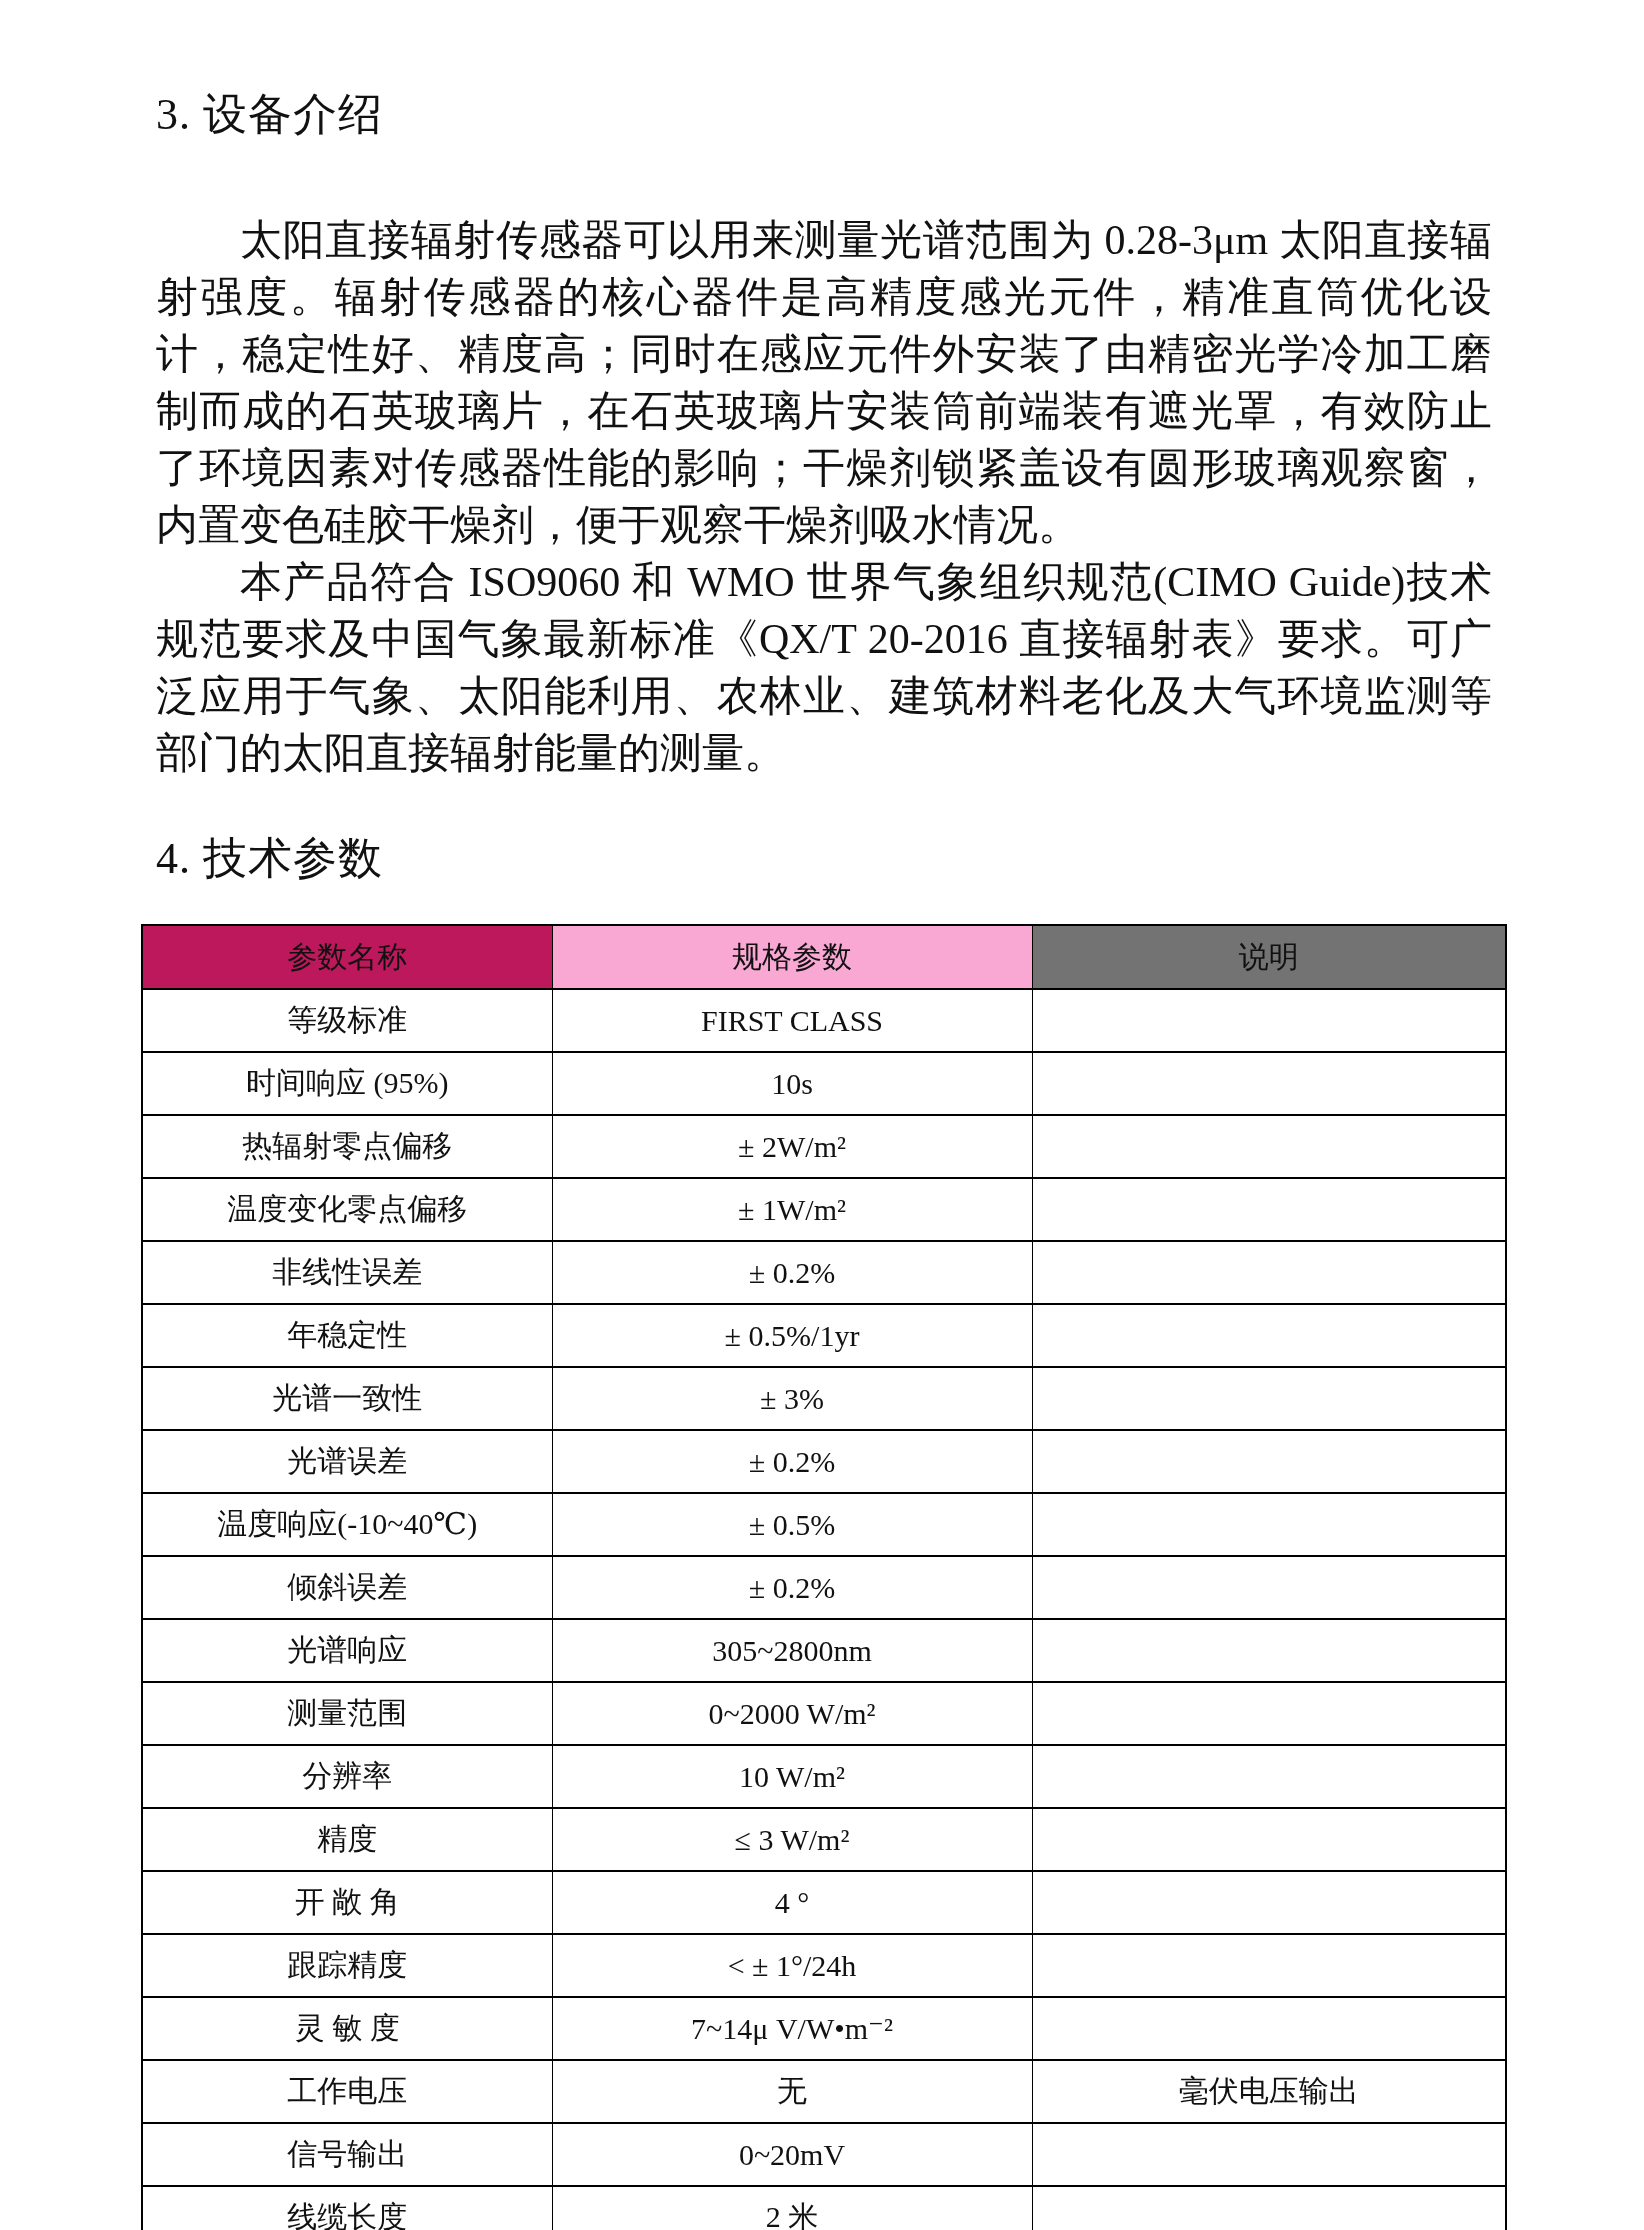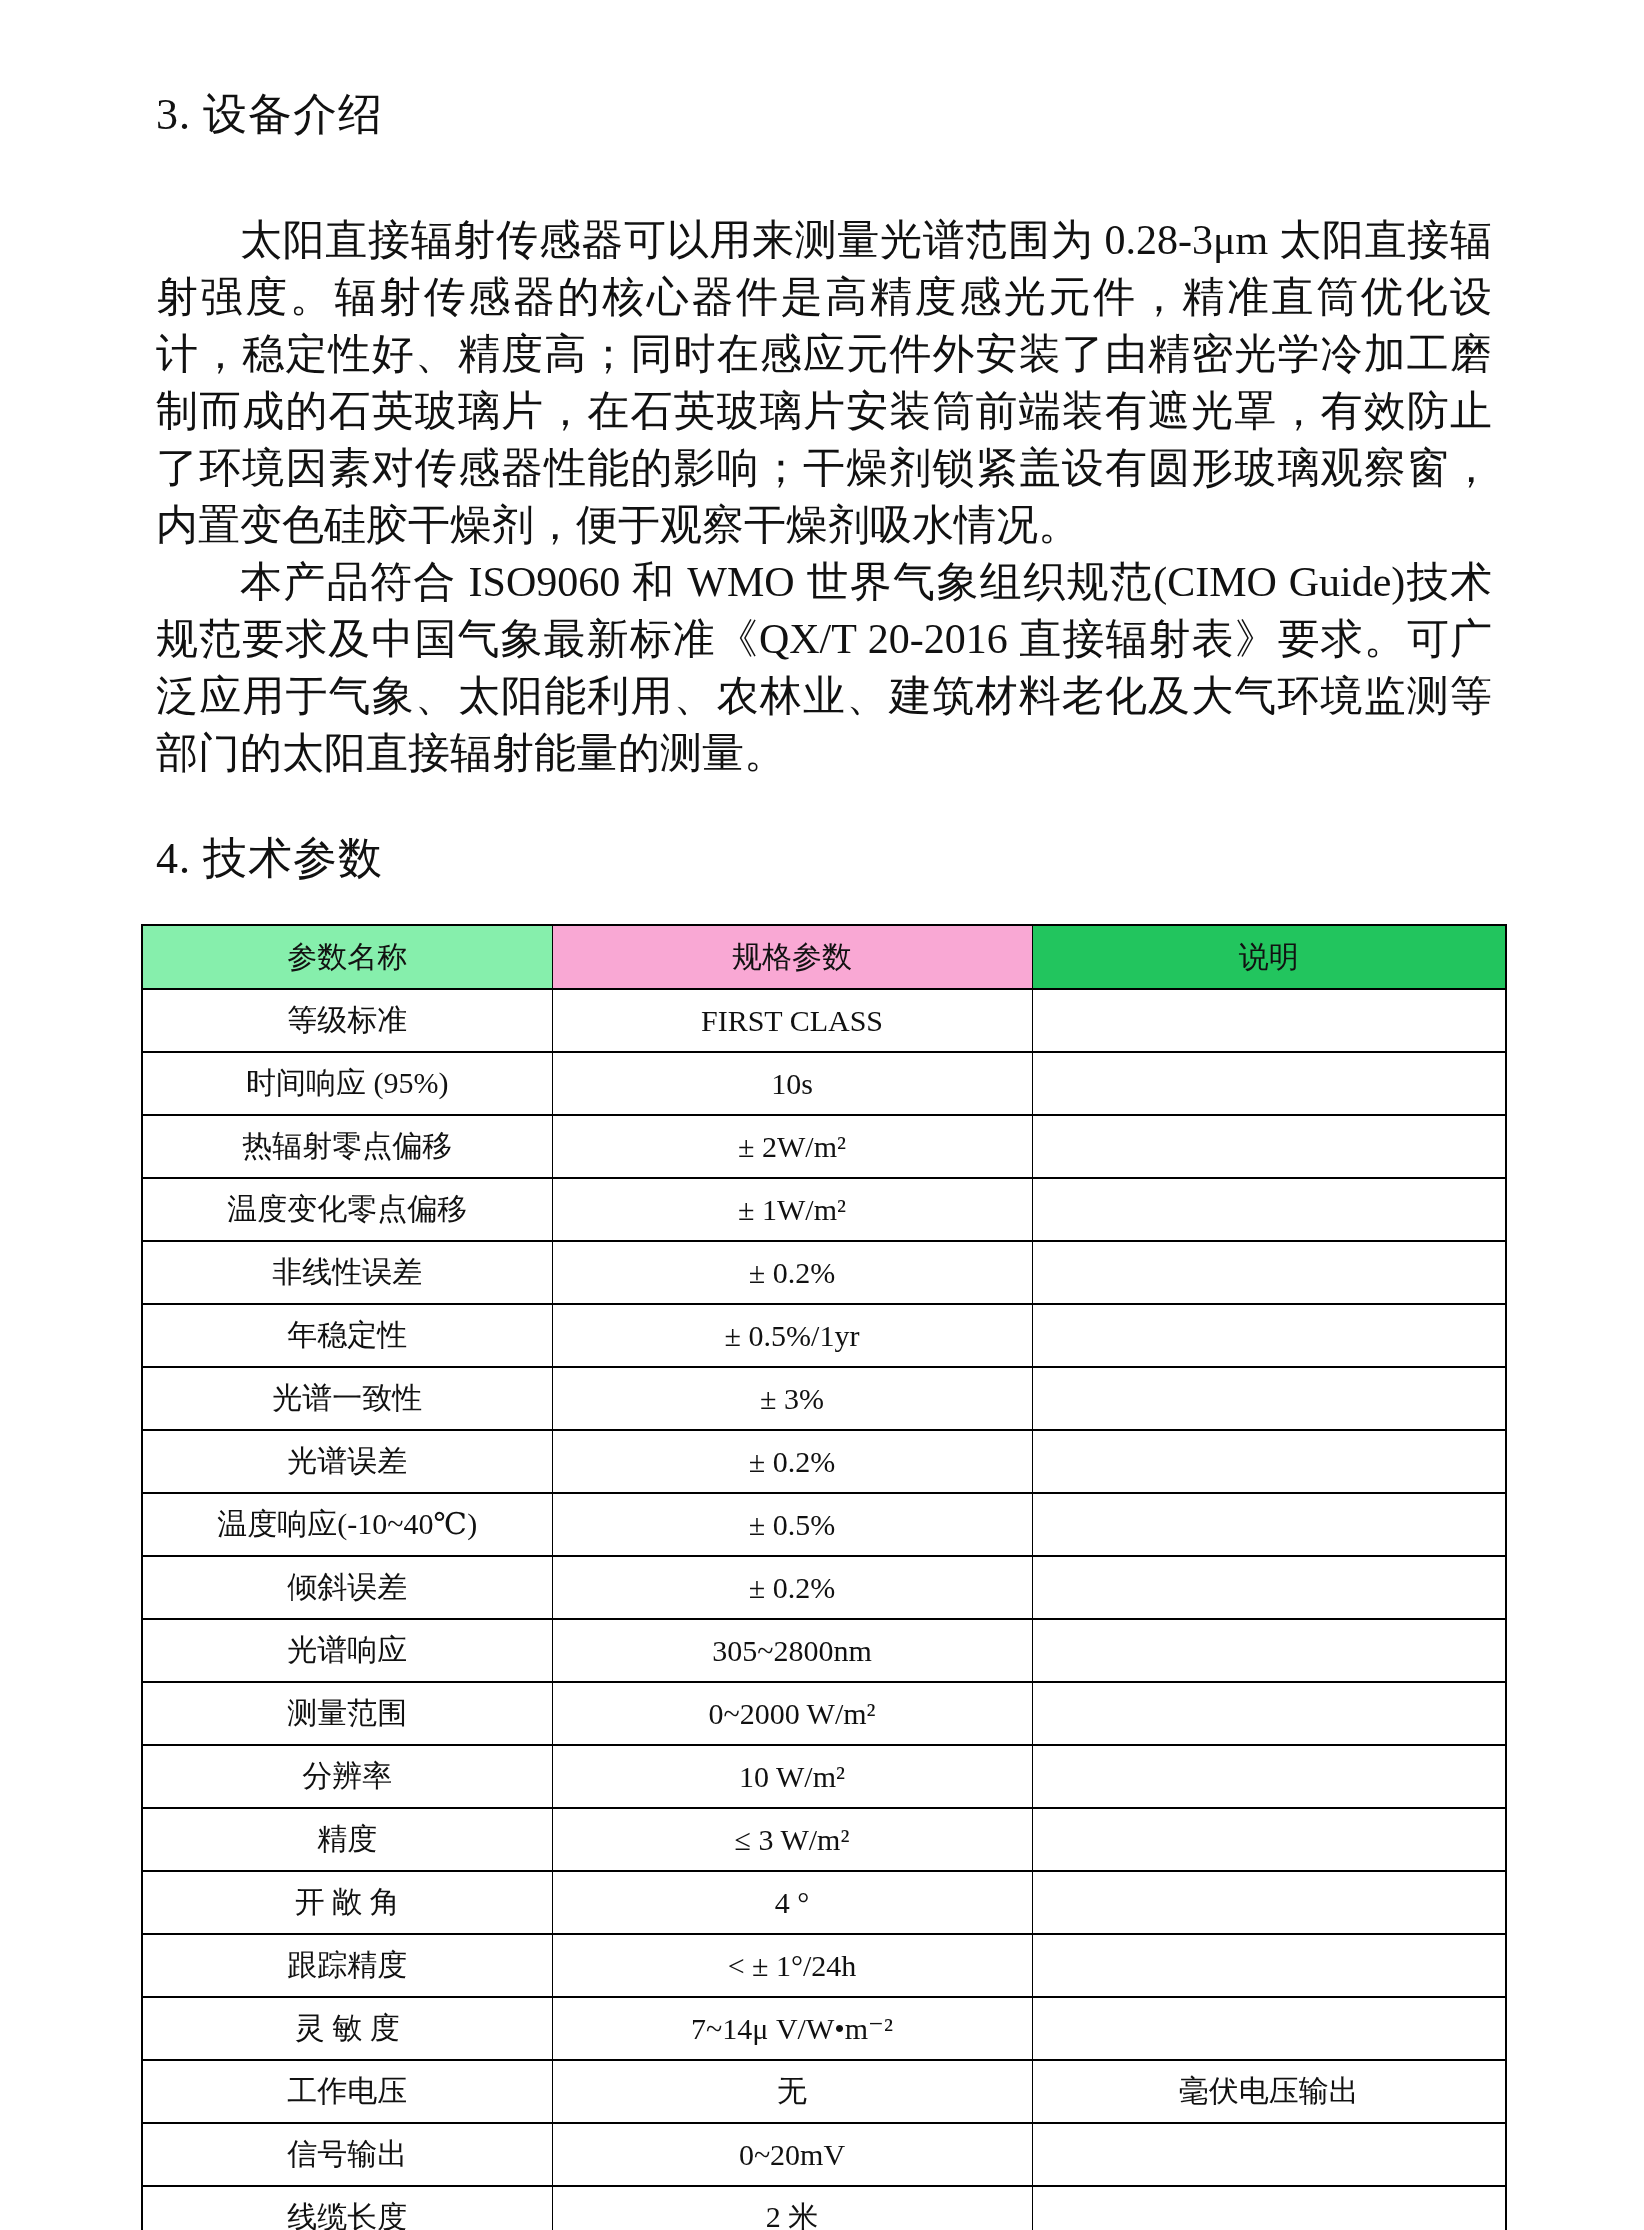--- a/index.html
+++ b/index.html
@@ -78,23 +78,23 @@
   <h1 class="sec-heading" id="sec4-heading">4. 技术参数</h1>
 
   <table class="spec-table">
     <colgroup>
       <col class="c1">
         <col class="c2">
         <col class="c3">
     </colgroup>
     <thead>
       <tr>
-        <th style="background: #86efac; font-family: Liberation Serif, serif;">参数名称</th>
+        <th style="background: #be185d; font-family: Liberation Serif, serif;">参数名称</th>
         <th style="background: #f9a8d4;">规格参数</th>
-        <th style="background: #22c55e;">说明</th>
+        <th style="background: #737373;">说明</th>
       </tr>
     </thead>
     <tbody id="spec-rows">
         <tr>
           <td>等级标准</td>
           <td>FIRST CLASS</td>
           <td></td>
         </tr>
         <tr>
           <td>时间响应 (95%)</td>

